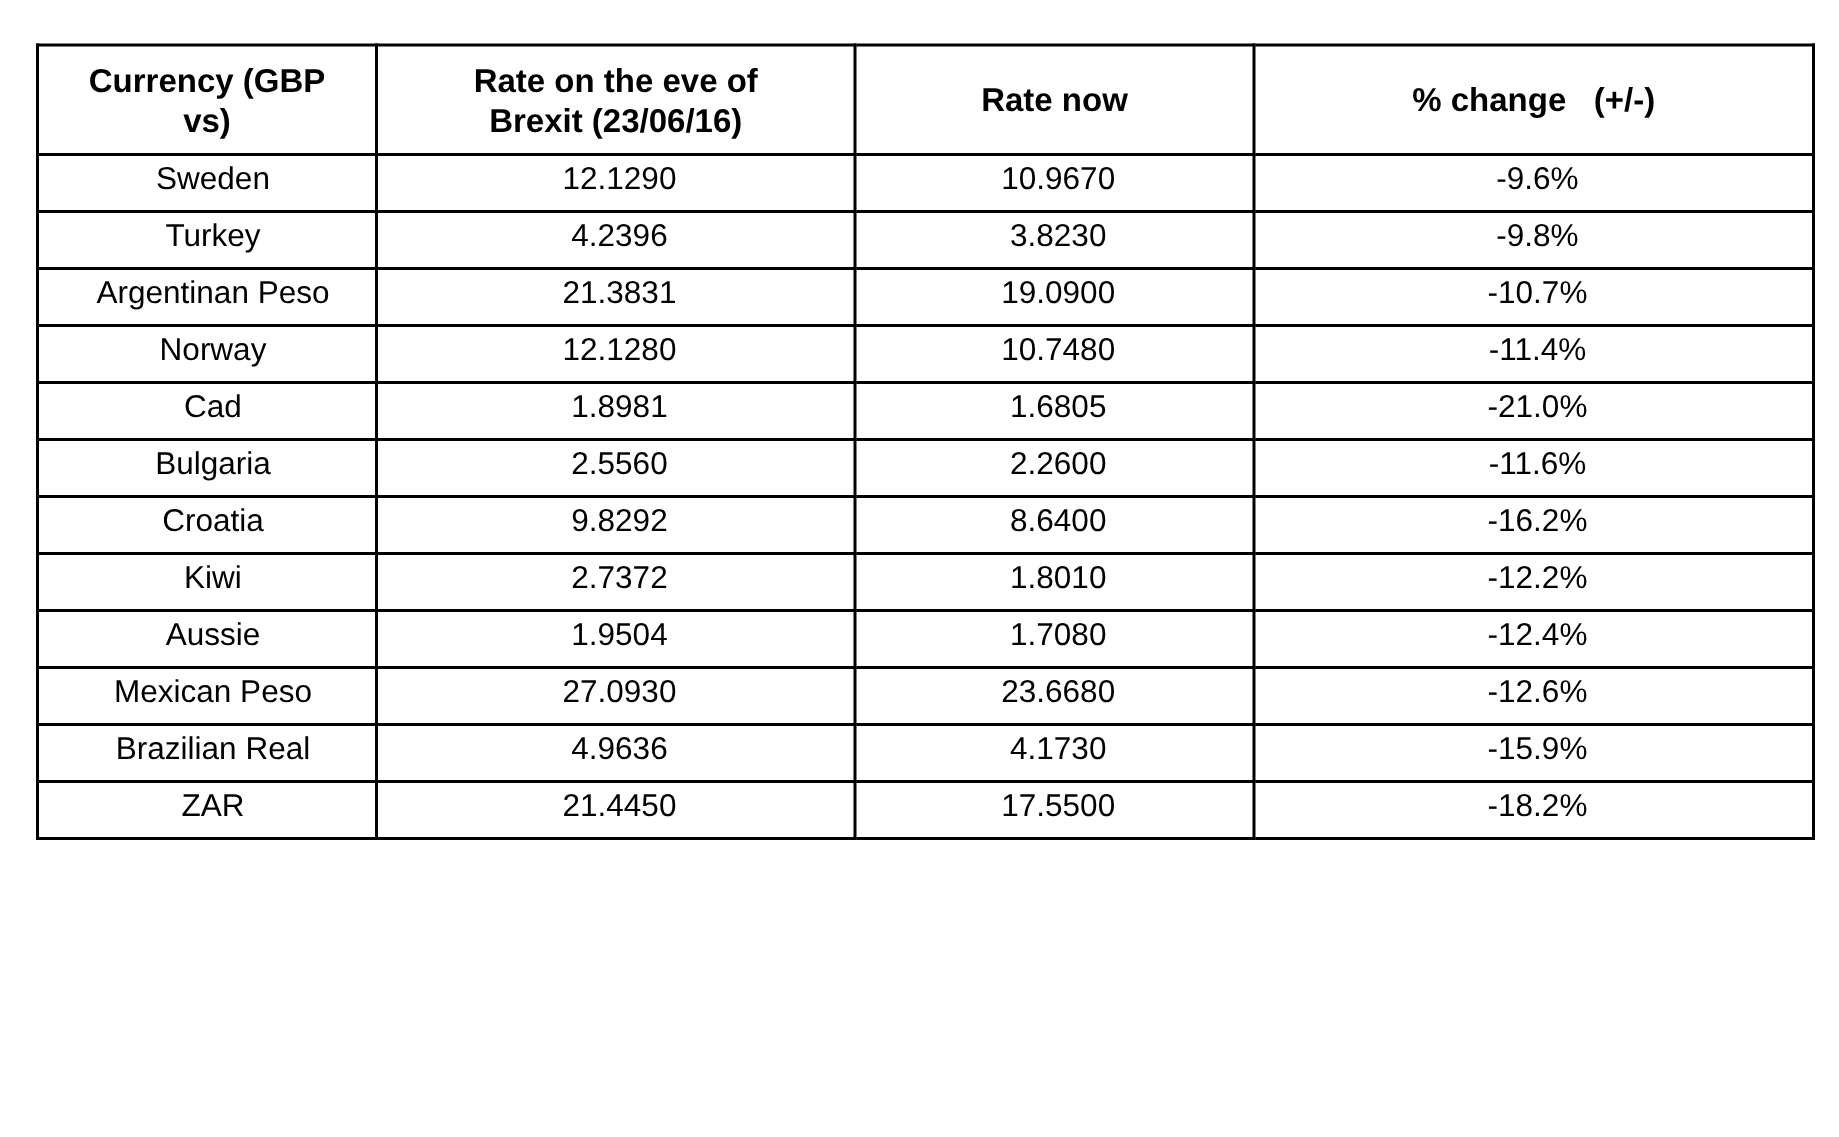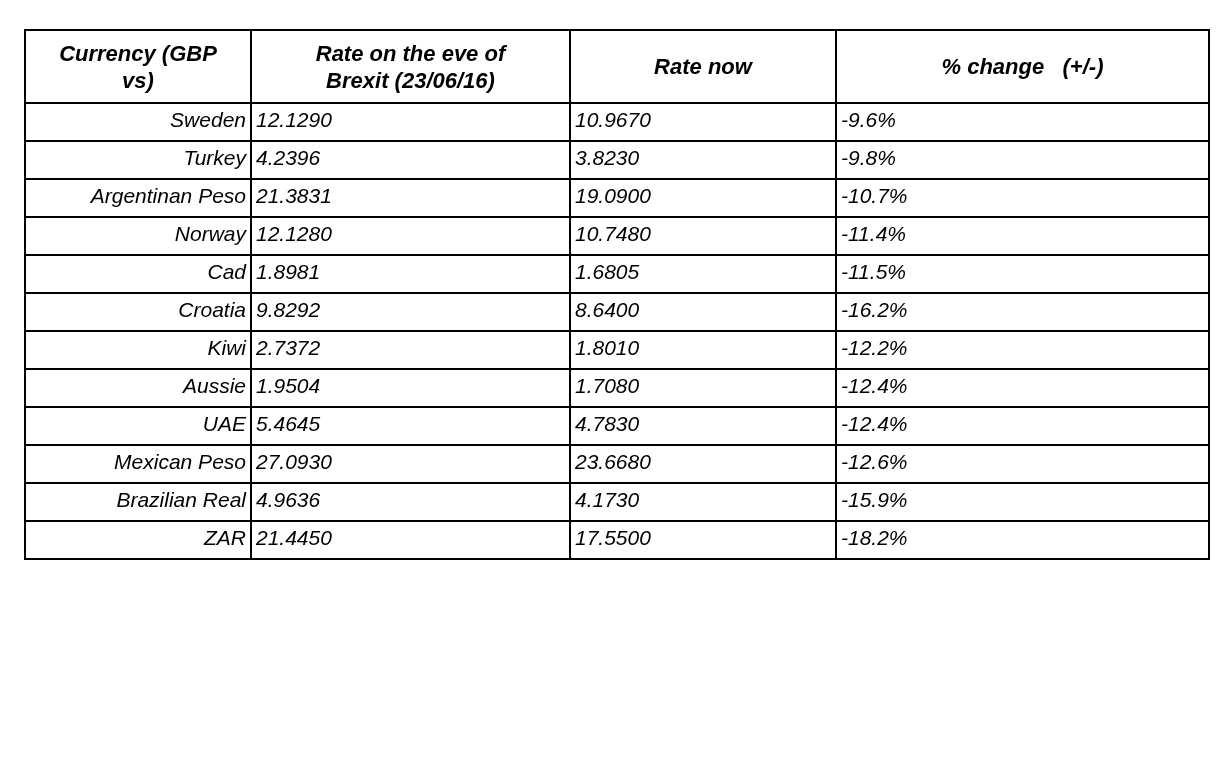--- a/index.html
+++ b/index.html
@@ -18,21 +18,20 @@
     background: #ffffff;
     overflow: hidden;
   }
   table.fx-table {
     position: absolute;
     left: 24px;
     top: 29px;
     border-collapse: collapse;
     table-layout: fixed;
     background: #ffffff;
-    font-style: italic;
   }
   .fx-table th, .fx-table td {
     border: 2px solid #000000;
     overflow: hidden;
   }
   .fx-table th {
     font-weight: bold;
     font-size: 22px;
     line-height: 27px;
     text-align: center;
@@ -43,28 +42,28 @@
   }
   .fx-table td {
     font-size: 21px;
     line-height: 25px;
     height: 33px;
     vertical-align: top;
     padding-top: 3px;
     padding-bottom: 0;
   }
   td.td-currency {
-    text-align: right;
+    text-align: center;
     padding-left: 12px;
     padding-right: 4px;
   }
   td.td-num {
-    text-align: left;
+    text-align: center;
     padding-right: 12px;
-    padding-left: 4px;
+    padding-left: 17px;
   }
 </style>
 </head>
 <body>
 
 <div class="page">
   <table class="fx-table">
     <colgroup>
       <col style="width:226px">
       <col style="width:319px">
@@ -103,44 +102,44 @@
         <tr>
           <td class="td-currency">Norway</td>
           <td class="td-num">12.1280</td>
           <td class="td-num">10.7480</td>
           <td class="td-num">-11.4%</td>
         </tr>
         <tr>
           <td class="td-currency">Cad</td>
           <td class="td-num">1.8981</td>
           <td class="td-num">1.6805</td>
-          <td class="td-num">-11.5%</td>
+          <td class="td-num">-21.0%</td>
+        </tr>
+        <tr>
+          <td class="td-currency">Bulgaria</td>
+          <td class="td-num">2.5560</td>
+          <td class="td-num">2.2600</td>
+          <td class="td-num">-11.6%</td>
         </tr>
         <tr>
           <td class="td-currency">Croatia</td>
           <td class="td-num">9.8292</td>
           <td class="td-num">8.6400</td>
           <td class="td-num">-16.2%</td>
         </tr>
         <tr>
           <td class="td-currency">Kiwi</td>
           <td class="td-num">2.7372</td>
           <td class="td-num">1.8010</td>
           <td class="td-num">-12.2%</td>
         </tr>
         <tr>
           <td class="td-currency">Aussie</td>
           <td class="td-num">1.9504</td>
           <td class="td-num">1.7080</td>
-          <td class="td-num">-12.4%</td>
-        </tr>
-        <tr>
-          <td class="td-currency">UAE</td>
-          <td class="td-num">5.4645</td>
-          <td class="td-num">4.7830</td>
           <td class="td-num">-12.4%</td>
         </tr>
         <tr>
           <td class="td-currency">Mexican Peso</td>
           <td class="td-num">27.0930</td>
           <td class="td-num">23.6680</td>
           <td class="td-num">-12.6%</td>
         </tr>
         <tr>
           <td class="td-currency">Brazilian Real</td>

